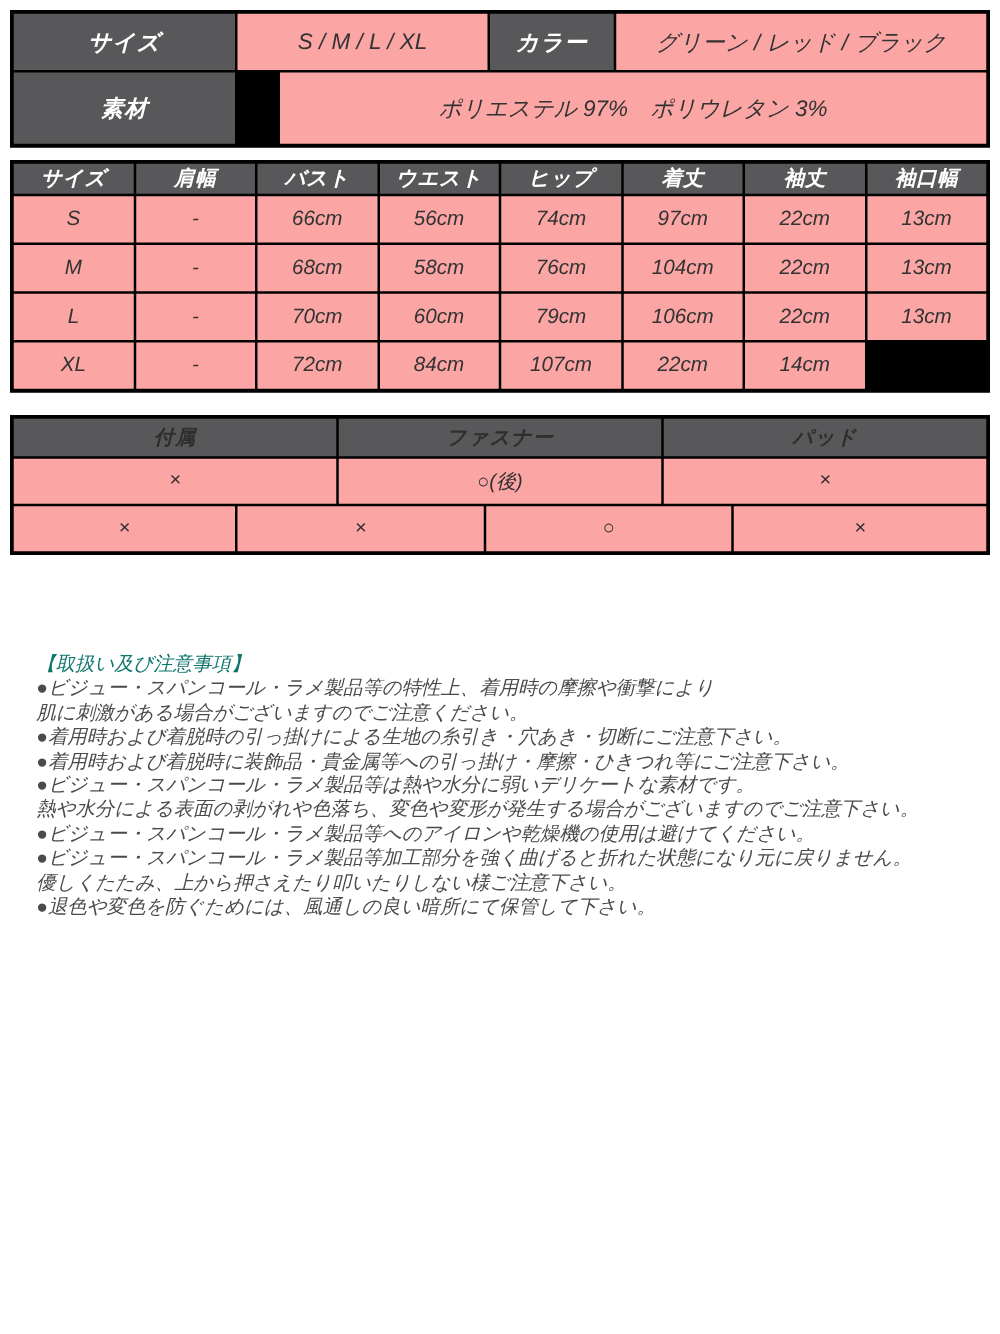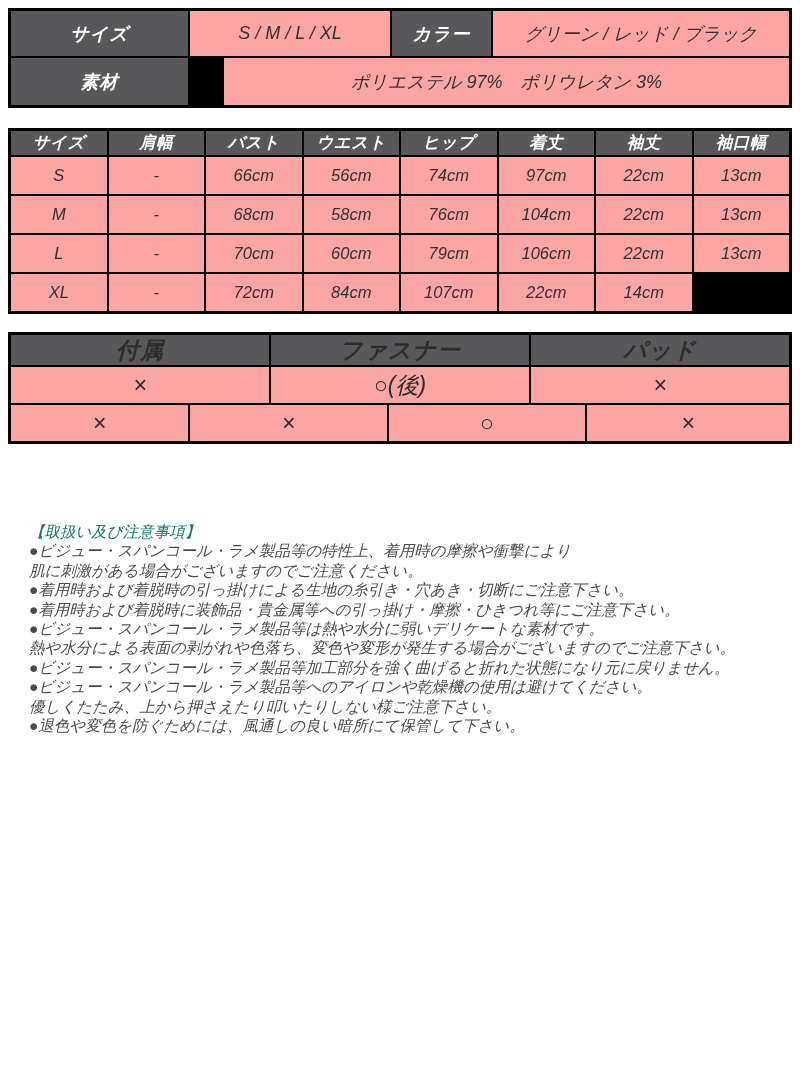--- a/index.html
+++ b/index.html
@@ -16,39 +16,39 @@
   .trow:last-child{margin-bottom:0;}
   .cell{
     background:#fca5a5;display:flex;align-items:center;justify-content:center;
     color:#333;white-space:nowrap;overflow:hidden;
   }
   .hd{background:#58585a;color:#fff;font-weight:bold;}
 
   
   .tbl1{top:8px;}
   .tbl1 .r1{grid-template-columns:177px 200px 99px 1fr;height:45px;}
-  .tbl1 .r2{grid-template-columns:177px 1fr;height:47px;gap:36px;}
+  .tbl1 .r2{grid-template-columns:177px 1fr;height:57px;gap:36px;}
   .tbl1 .hd{font-size:19px;letter-spacing:1px;}
   .tbl1 .cell{font-size:18px;}
 
   
   .tbl2{top:128px;}
   .tbl2 .mhead{grid-template-columns:repeat(8,1fr);height:24px;}
   .tbl2 .mrow{grid-template-columns:repeat(8,1fr);height:37px;}
   .tbl2 .hd{font-size:16px;letter-spacing:0.5px;}
   .tbl2 .cell{font-size:16.5px;}
 
   
   .tbl3{top:332px;}
   .tbl3 .f3{grid-template-columns:1fr 1fr 1fr;}
   .tbl3 .f4{grid-template-columns:177px 197px 196px 1fr;}
   .tbl3 .fhead{height:30px;}
   .tbl3 .fvals{height:36px;}
   .tbl3 .hd{font-size:17px;letter-spacing:1px;}
-  .tbl3 .cell{font-size:23px;color:#2e2e2e;}
+  .tbl3 .cell{font-size:16px;color:#2e2e2e;}
 
   
   .notes{
     position:absolute;left:29px;top:522px;width:762px;
     font-size:15.5px;line-height:19.4px;color:#4a4a4a;
   }
   .notes-title{color:#0f766e;}
   .note-line{white-space:nowrap;}
 </style>
 </head>
@@ -141,19 +141,19 @@
   </div>
 
   <div class="notes">
     <div class="notes-title">【取扱い及び注意事項】</div>
     <div class="note-line">●ビジュー・スパンコール・ラメ製品等の特性上、着用時の摩擦や衝撃により</div>
     <div class="note-line">肌に刺激がある場合がございますのでご注意ください。</div>
     <div class="note-line">●着用時および着脱時の引っ掛けによる生地の糸引き・穴あき・切断にご注意下さい。</div>
     <div class="note-line">●着用時および着脱時に装飾品・貴金属等への引っ掛け・摩擦・ひきつれ等にご注意下さい。</div>
     <div class="note-line">●ビジュー・スパンコール・ラメ製品等は熱や水分に弱いデリケートな素材です。</div>
     <div class="note-line">熱や水分による表面の剥がれや色落ち、変色や変形が発生する場合がございますのでご注意下さい。</div>
+    <div class="note-line">●ビジュー・スパンコール・ラメ製品等へのアイロンや乾燥機の使用は避けてください。</div>
     <div class="note-line">●ビジュー・スパンコール・ラメ製品等加工部分を強く曲げると折れた状態になり元に戻りません。</div>
-    <div class="note-line">●ビジュー・スパンコール・ラメ製品等へのアイロンや乾燥機の使用は避けてください。</div>
     <div class="note-line">優しくたたみ、上から押さえたり叩いたりしない様ご注意下さい。</div>
     <div class="note-line">●退色や変色を防ぐためには、風通しの良い暗所にて保管して下さい。</div>
   </div>
 
 </div>
 
 </body></html>

